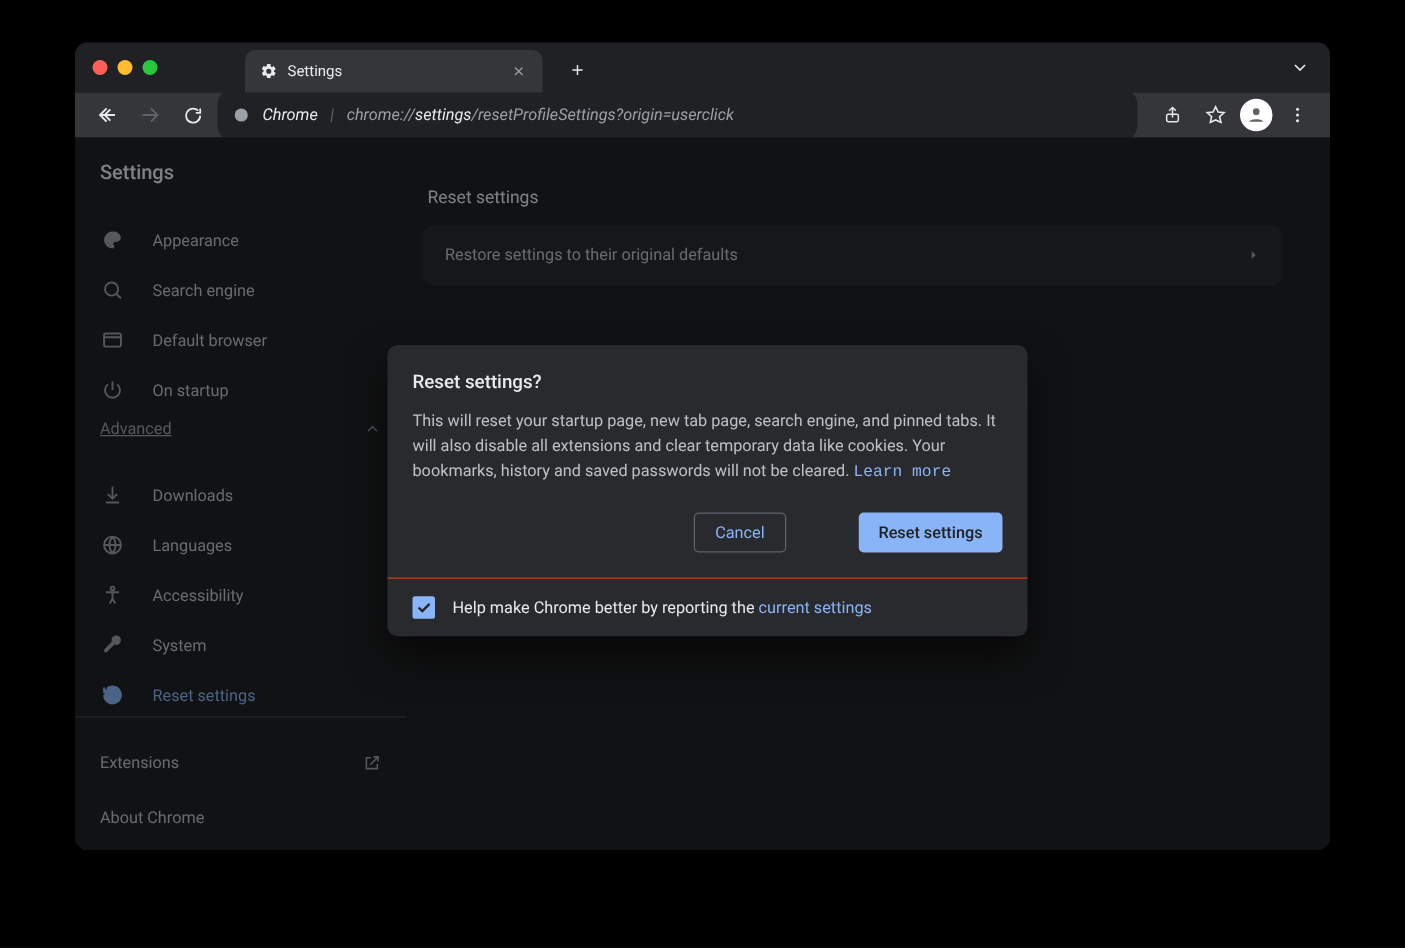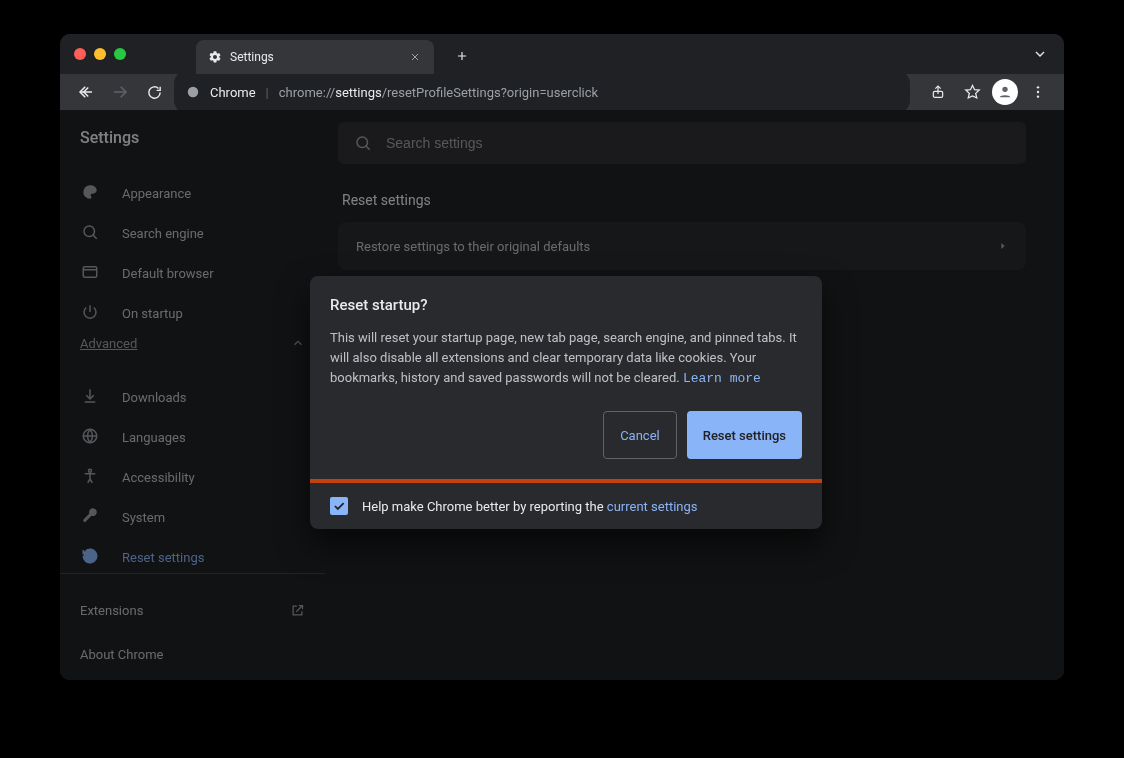--- a/index.html
+++ b/index.html
@@ -46,21 +46,21 @@
     .tabstrip .chev-down{ position:absolute; right:16px; color:#9aa0a6;}
     .toolbar{
       height:36px; background:#35363a;
       display:flex; align-items:center; padding:0 12px; gap:6px;
     }
     .tbtn{ width:28px;height:28px;display:flex;align-items:center;justify-content:center;color:#e8eaed;border-radius:50%;}
     .tbtn.dis{color:#5f6368;}
     .omnibox{
       flex:1; height:44px; background:#202124; border-radius:14px;
       display:flex; align-items:center; padding:0 12px; gap:10px;
-      color:#9aa0a6; font-size:13px;
+      color:#9aa0a6; font-size:13px;font-style:italic;
     }
     .omni-chrome{color:#e8eaed;}
     .omni-sep{color:#5f6368;}
     .omni-path{color:#9aa0a6;}
     .omni-path .hl{color:#e8eaed;}
     .right-icons{display:flex;align-items:center;gap:6px; margin-left:8px;}
     .avatar{width:26px;height:26px;background:#fff;border-radius:50%;display:flex;align-items:center;justify-content:center;}
     .content{
       position:relative;
       display:flex; height:calc(100% - 76px);
@@ -113,27 +113,27 @@
       background:#292a2d; border-radius:8px;
       box-shadow:0 16px 32px rgba(0,0,0,.6);
       color:#e8eaed;
     }
     .dlg-body{ padding:20px 20px 20px;}
     .dlg-title{ font-size:15px; font-weight:500; margin-bottom:14px;}
     .dlg-text{ font-size:13px; color:#bdc1c6; line-height:1.55;}
     .dlg-text a{ color:#8ab4f8; text-decoration:none;font-family:Liberation Mono, monospace;}
     .dlg-actions{ display:flex; justify-content:flex-end; gap:10px; margin-top:22px;}
     .btn{
-      height:48px; padding:12px 16px; border-radius:4px; font-size:13px;
-      display:flex;align-items:center; cursor:pointer;
+      height:32px; padding:12px 16px; border-radius:4px; font-size:13px;
+      display:flex;align-items:center; cursor:pointer;margin-left:48px;
     }
     .btn-outline{ border:1px solid #5f6368; color:#8ab4f8; background:transparent;}
     .btn-primary{ background:#8ab4f8; color:#202124; font-weight:500;}
     .dlg-foot{
-      border-top:4px solid #c2410c;
+      border-top:1px solid #c2410c;
       padding:14px 20px; display:flex; align-items:center; gap:14px;
       font-size:13px; color:#e8eaed;
     }
     .checkbox{
       width:18px;height:18px;border-radius:2px;background:#8ab4f8;
       display:flex;align-items:center;justify-content:center;
     }
     .linklike{ color:#8ab4f8; }
     svg{display:block;}
   </style>
@@ -338,45 +338,36 @@
               <path d="M19 13v6H5V5h6"></path>
             </svg>
           </span>
       </div>
       <div class="sb-foot">
         <span>About Chrome</span>
       </div>
     </div>
 
     <div class="main">
-      <div class="search-wrap">
-        <span>
-            <svg viewBox="0 0 24 24" width="18" height="18" stroke="#9aa0a6" stroke-width="2" fill="none">
-              <circle cx="11" cy="11" r="7"></circle>
-              <path d="M21 21l-5-5"></path>
-            </svg>
-          </span>
-        <input placeholder="Search settings" style="">
-      </div>
       <div class="section-title">Reset settings</div>
       <div class="card">
         <span>Restore settings to their original defaults</span>
         <span>
             <svg viewBox="0 0 24 24" width="10" height="10" fill="#9aa0a6">
               <path d="M8 5l8 7-8 7z"></path>
             </svg>
           </span>
       </div>
     </div>
 
     <div class="dimmer"></div>
 
     <div class="dialog">
       <div class="dlg-body">
-        <div class="dlg-title">Reset startup?</div>
+        <div class="dlg-title">Reset settings?</div>
         <div class="dlg-text">
           <span>This will reset your startup page, new tab page, search engine, and pinned tabs. It will also disable all extensions and clear temporary data like cookies. Your bookmarks, history and saved passwords will not be cleared.</span>
           <a href="#">Learn more</a>
         </div>
         <div class="dlg-actions">
           <div class="btn btn-outline">Cancel</div>
           <div class="btn btn-primary">Reset settings</div>
         </div>
       </div>
       <div class="dlg-foot">

